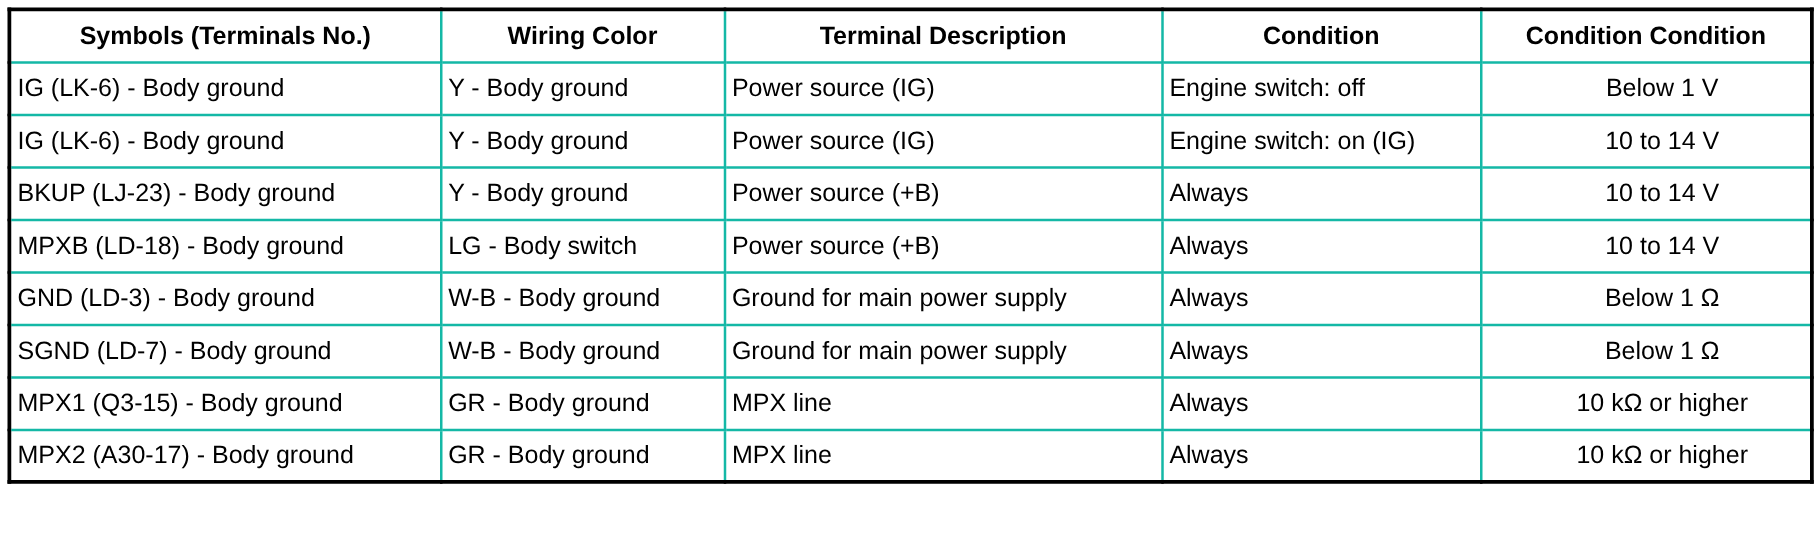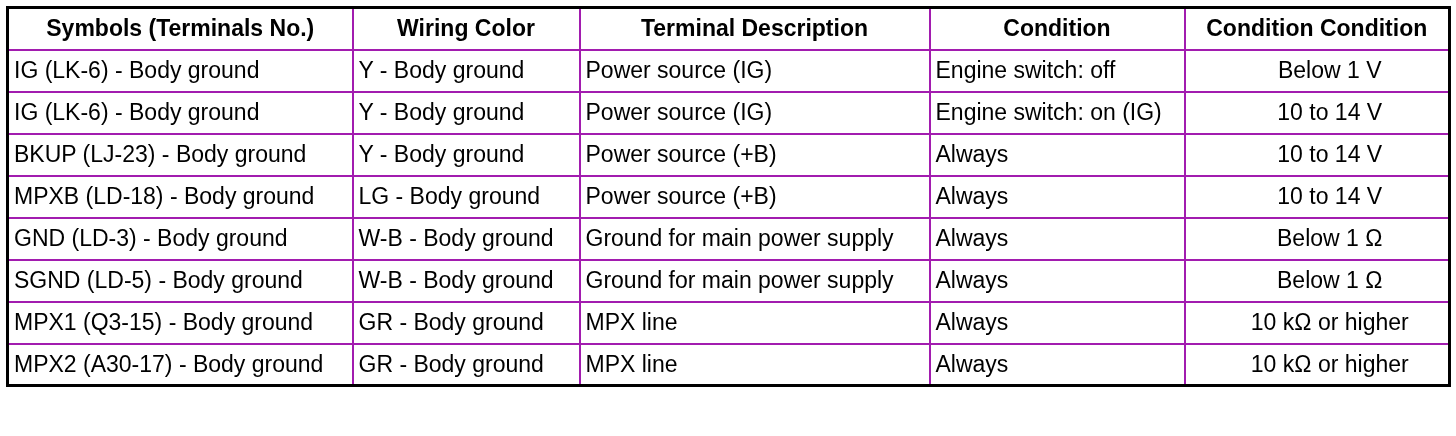--- a/index.html
+++ b/index.html
@@ -26,22 +26,22 @@
     border: 3px solid #000000;
   }
   table.spec-table col.c0 { width: 345px; }
   table.spec-table col.c1 { width: 227px; }
   table.spec-table col.c2 { width: 350px; }
   table.spec-table col.c3 { width: 255px; }
   table.spec-table col.c4 { width: 265px; }
 
   table.spec-table th,
   table.spec-table td {
-    border: 2px solid #a21caf;
-    font-size: 23px;
+    border: 2px solid #14b8a6;
+    font-size: 20px;
     line-height: 1.1;
     height: 42px;
     padding: 0 5px;
     box-sizing: border-box;
     white-space: nowrap;
     overflow: hidden;
   }
   table.spec-table th {
     font-weight: bold;
     text-align: center;
@@ -96,34 +96,34 @@
       </tr>
       <tr>
         <td>BKUP (LJ-23) - Body ground</td>
         <td>Y - Body ground</td>
         <td>Power source (+B)</td>
         <td>Always</td>
         <td class="center">10 to 14 V</td>
       </tr>
       <tr>
         <td>MPXB (LD-18) - Body ground</td>
-        <td>LG - Body ground</td>
+        <td>LG - Body switch</td>
         <td>Power source (+B)</td>
         <td>Always</td>
         <td class="center">10 to 14 V</td>
       </tr>
       <tr>
         <td>GND (LD-3) - Body ground</td>
         <td>W-B - Body ground</td>
         <td>Ground for main power supply</td>
         <td>Always</td>
         <td class="center">Below 1 Ω</td>
       </tr>
       <tr>
-        <td>SGND (LD-5) - Body ground</td>
+        <td>SGND (LD-7) - Body ground</td>
         <td>W-B - Body ground</td>
         <td>Ground for main power supply</td>
         <td>Always</td>
         <td class="center">Below 1 Ω</td>
       </tr>
       <tr>
         <td>MPX1 (Q3-15) - Body ground</td>
         <td>GR - Body ground</td>
         <td>MPX line</td>
         <td>Always</td>

